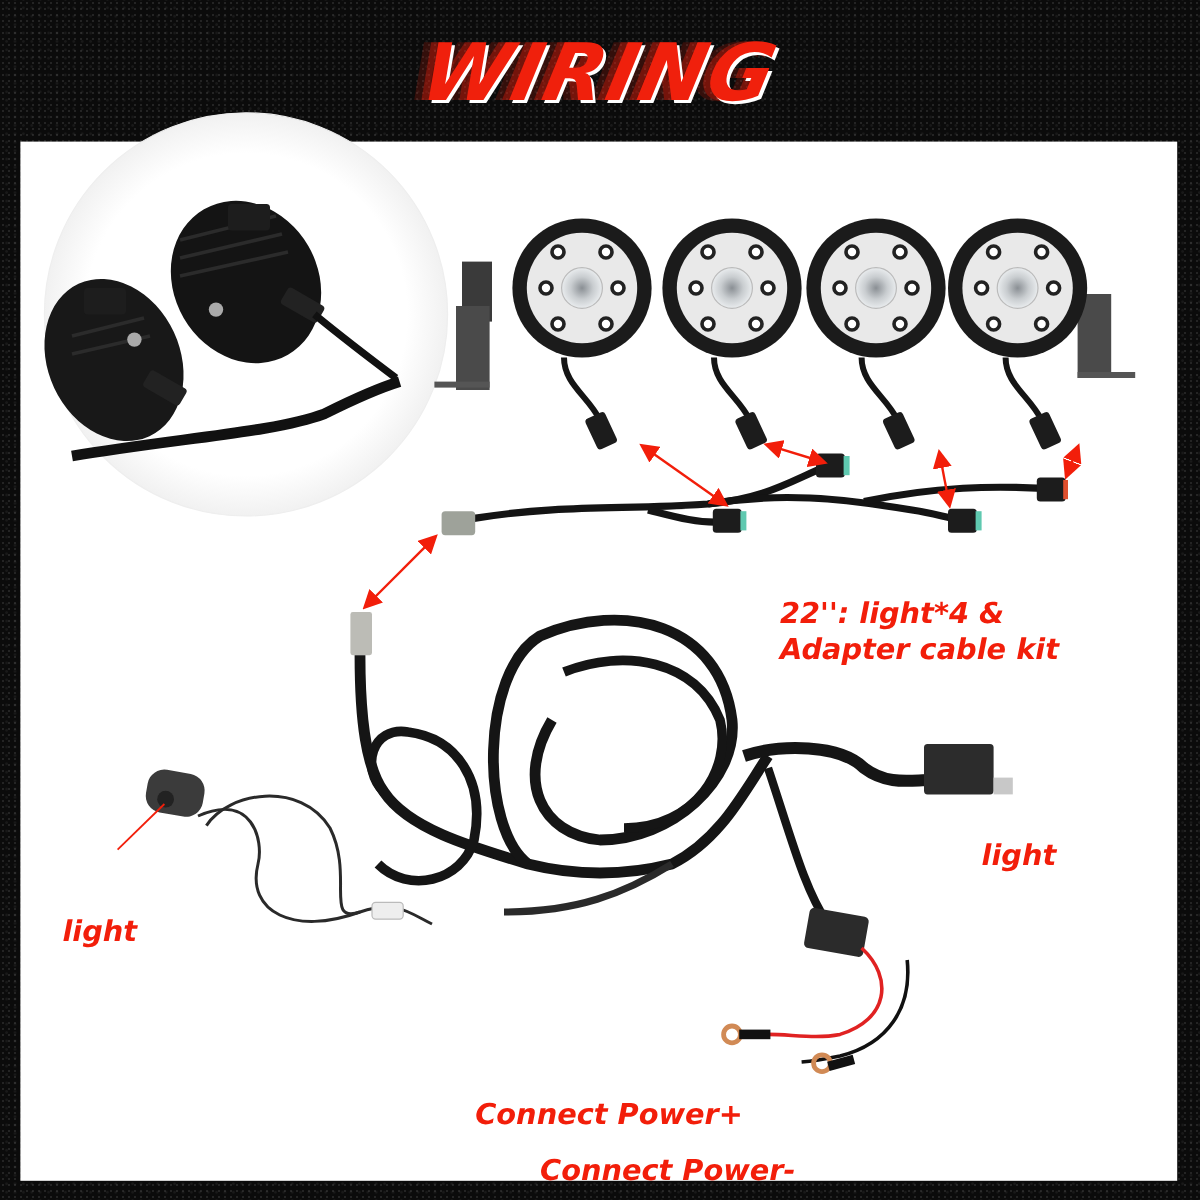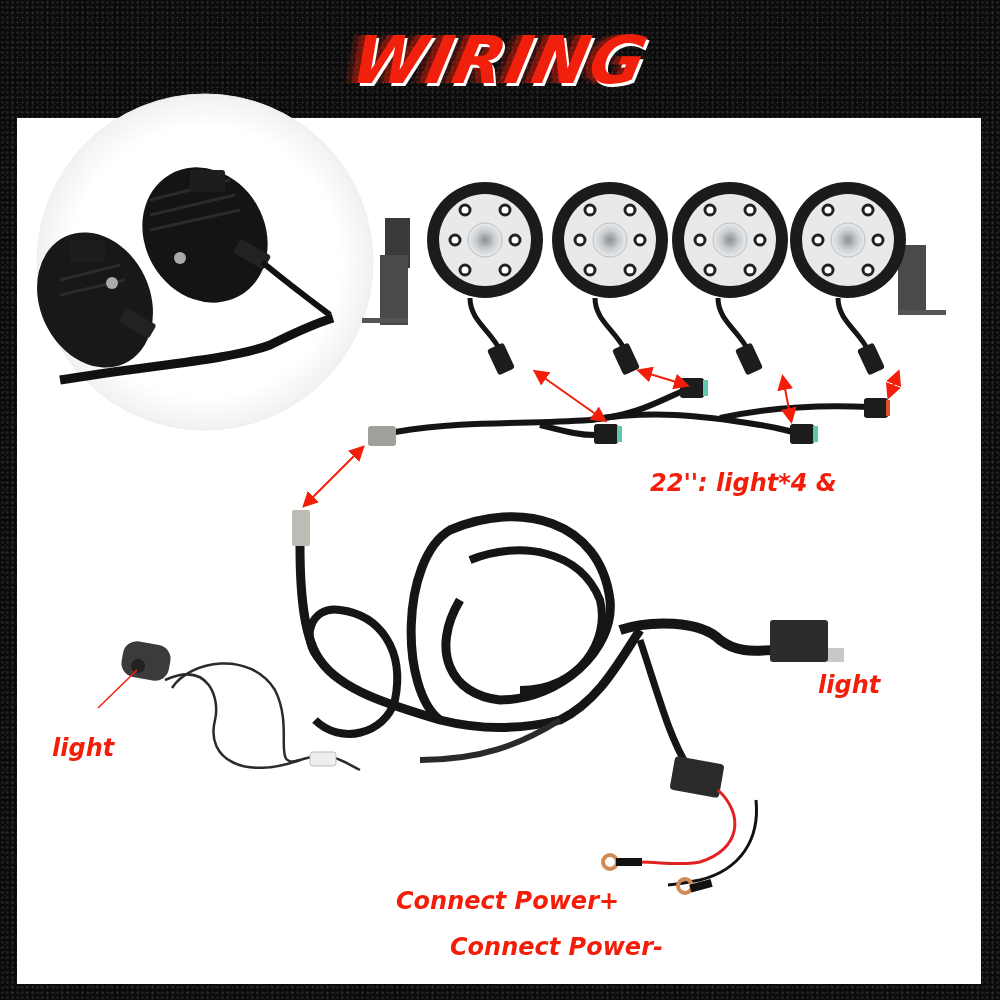--- a/index.html
+++ b/index.html
@@ -21,20 +21,21 @@
     text-shadow: 3px 3px 0 #ffffff, -6px 0 0 rgba(240,32,12,0.35), -12px 0 0 rgba(240,32,12,0.18);
   }
   .panel {
     position: absolute; left: 17px; top: 118px; width: 964px; height: 866px;
     background: #ffffff;
   }
   .lbl {
     position: absolute; color: #f21e0a; font-weight: bold; font-style: italic;
     font-family: "DejaVu Sans", sans-serif; font-size: 24px; line-height: 30px;
     white-space: nowrap;
+    margin-top: 28px;
   }
   svg { position: absolute; left: 0; top: 0; }
 </style>
 </head>
 <body>
 
 <div class="title">WIRING</div>
 
 <div class="panel"></div>
 
@@ -203,20 +204,21 @@
     <path d="M172,688 C190,660 250,650 275,690 C295,730 270,770 300,760" stroke="#2a2a2a" stroke-width="2.5" fill="none"></path>
     <rect x="122" y="643" width="48" height="36" rx="14" fill="#3b3b3b" transform="rotate(10 146 661)"></rect>
     <circle cx="138" cy="666" r="7" fill="#222"></circle>
     <rect x="310" y="752" width="26" height="14" rx="3" fill="#eeeeee" stroke="#bbb"></rect>
     <line x1="137" y1="670" x2="98" y2="708" stroke="#f21e0a" stroke-width="1.5"></line>
   </g>
 </svg>
 
 <div class="lbl" style="left:650px; top:468px;">
   <div>22'': light*4 &amp;</div>
+  <div>Adapter cable kit</div>
 </div>
 
 <div class="lbl" style="left:118px; top:512px;">
 </div>
 
 <div class="lbl" style="left:818px; top:670px;">light</div>
 
 <div class="lbl" style="left:52px; top:733px;">light</div>
 
 <div class="lbl" style="left:396px; top:886px;">Connect Power+</div>

